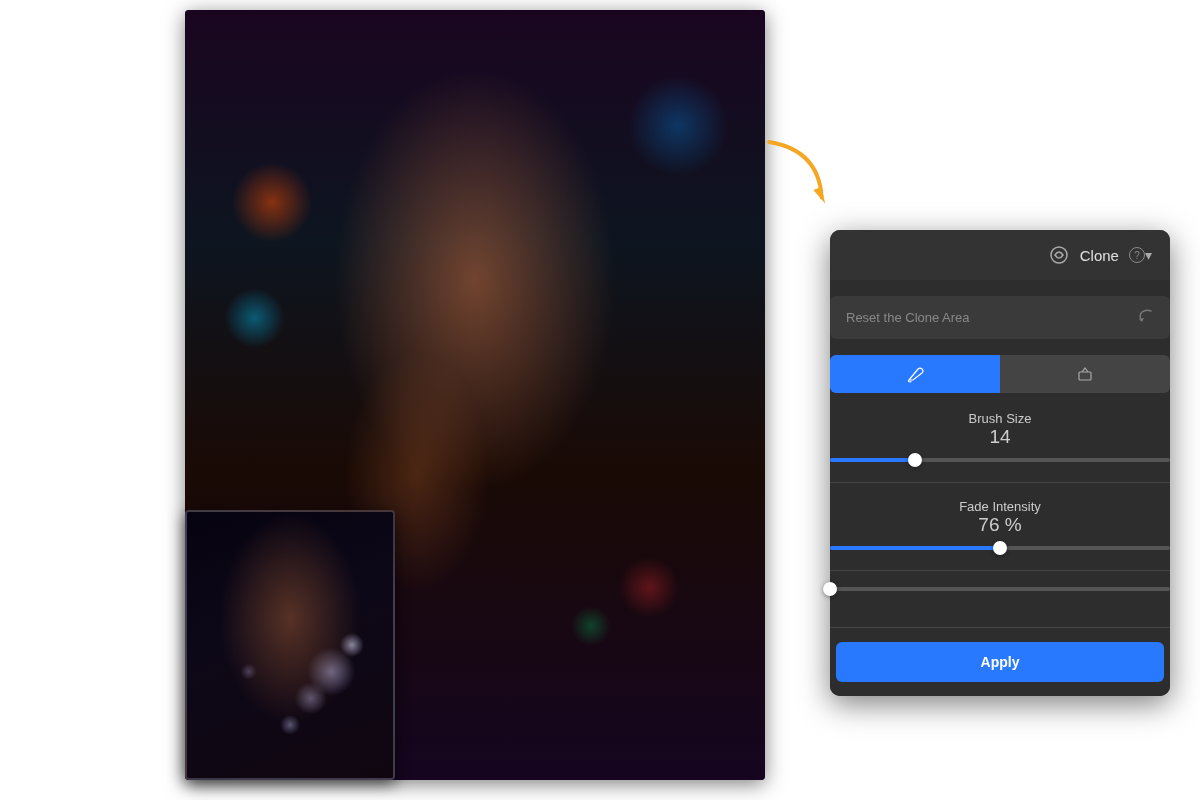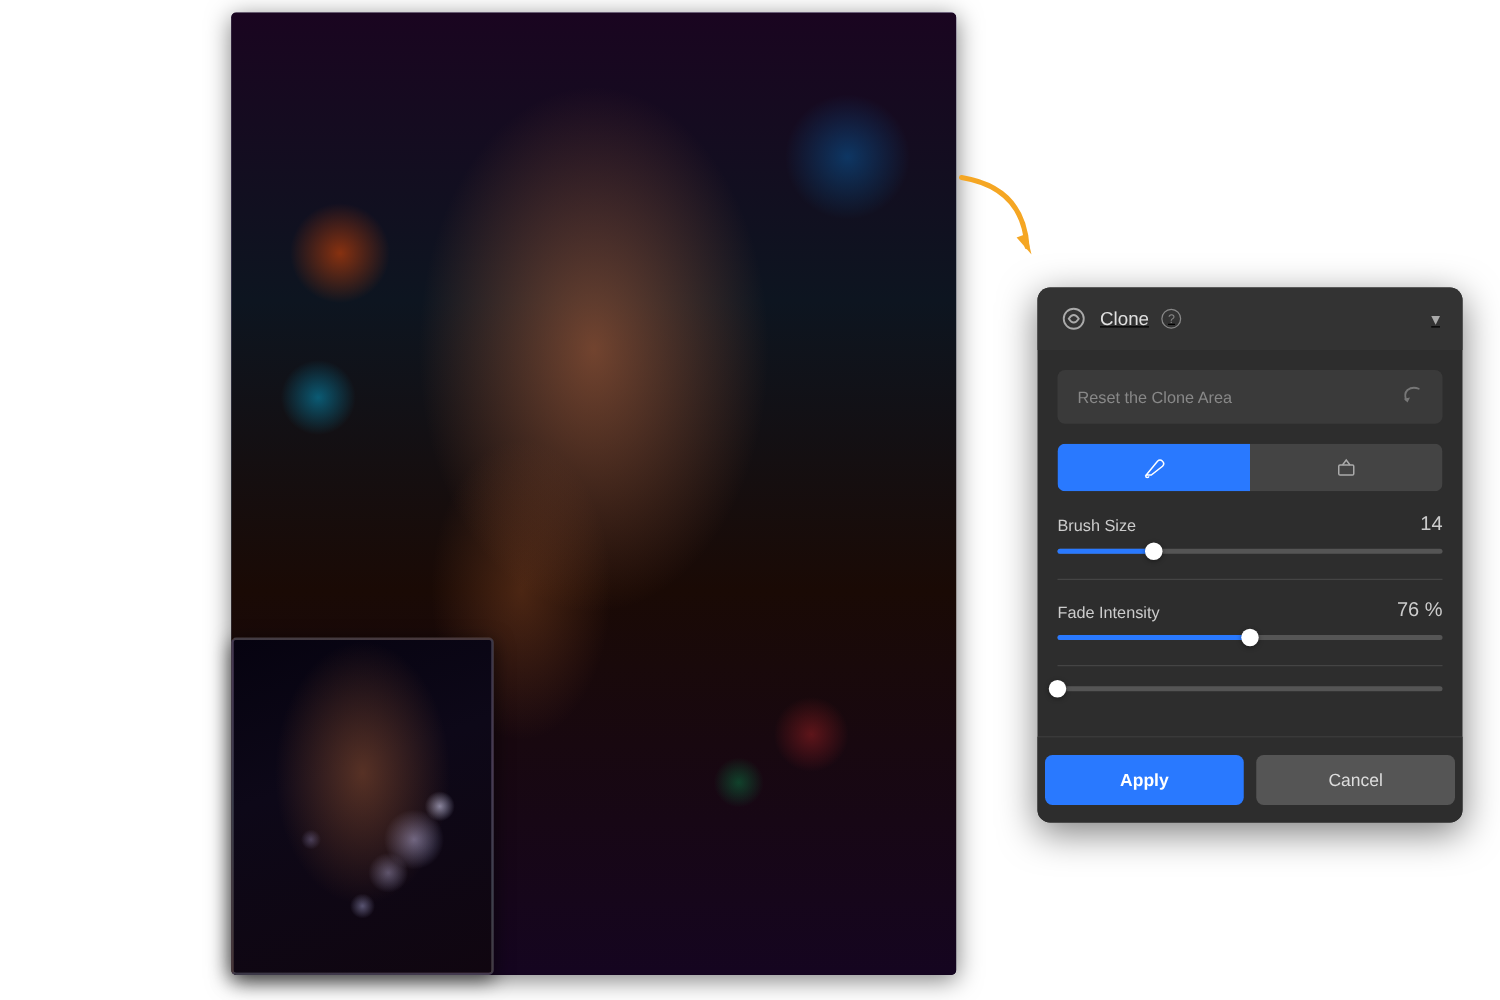--- a/index.html
+++ b/index.html
@@ -88,25 +88,24 @@
       background: #2d2d2d;
       border-radius: 10px;
       padding: 0;
       box-shadow: 0 8px 30px rgba(0,0,0,0.5);
       z-index: 30;
     }
 
     .panel-header {
       display: flex;
       align-items: center;
-      justify-content: space-between;
+      justify-content: flex-end;
       padding: 14px 18px;
       background: #333;
       border-radius: 10px 10px 0 0;
-      text-decoration: underline;
     }
 
     .panel-header-left {
       display: flex;
       align-items: center;
       gap: 10px;
     }
 
     .clone-icon {
       width: 22px;
@@ -135,21 +134,21 @@
       justify-content: center;
       cursor: pointer;
     }
 
     .chevron-icon {
       color: #aaa;
       font-size: 14px;
     }
 
     .panel-body {
-      padding: 16px 16px;
+      padding: 16px 0;
     }
 
     .reset-area {
       background: #3a3a3a;
       border: none;
       border-radius: 6px;
       padding: 12px 16px;
       width: 100%;
       display: flex;
       align-items: center;
@@ -201,30 +200,31 @@
     
     .slider-section {
       margin-bottom: 20px;
     }
 
     .slider-label-row {
       display: flex;
       justify-content: space-between;
       align-items: center;
       margin-bottom: 10px;
+      flex-direction: column;
     }
 
     .slider-label {
       color: #ccc;
       font-size: 13px;
     }
 
     .slider-value {
       color: #ccc;
-      font-size: 16px;
+      font-size: 19px;
       text-align: right;
     }
 
     .slider-track {
       position: relative;
       width: 100%;
       height: 4px;
       background: #555;
       border-radius: 2px;
     }
@@ -391,16 +391,15 @@
       <div class="slider-track">
         <div class="slider-fill" style="width: 0%"></div>
         <div class="slider-thumb" style="left: 0%"></div>
       </div>
     </div>
 
   </div>
 
   <div class="panel-footer">
     <button class="btn-apply">Apply</button>
-    <button class="btn-cancel">Cancel</button>
   </div>
 
 </div>
 
 </body></html>

